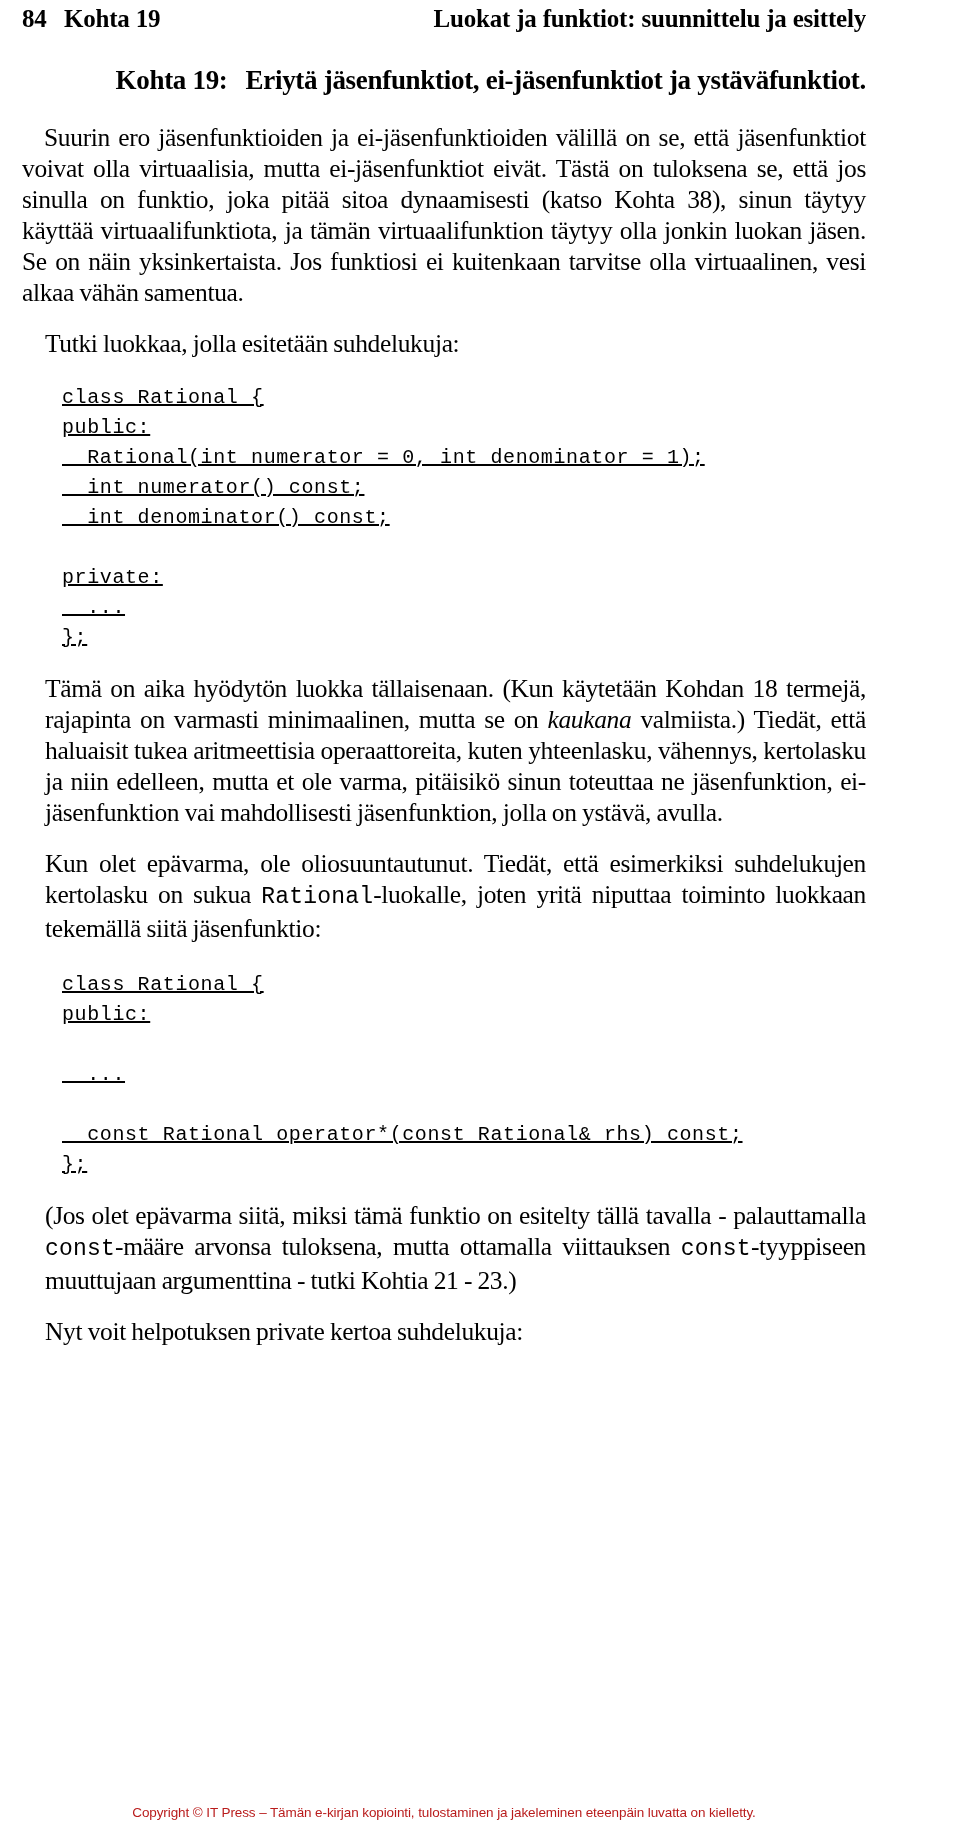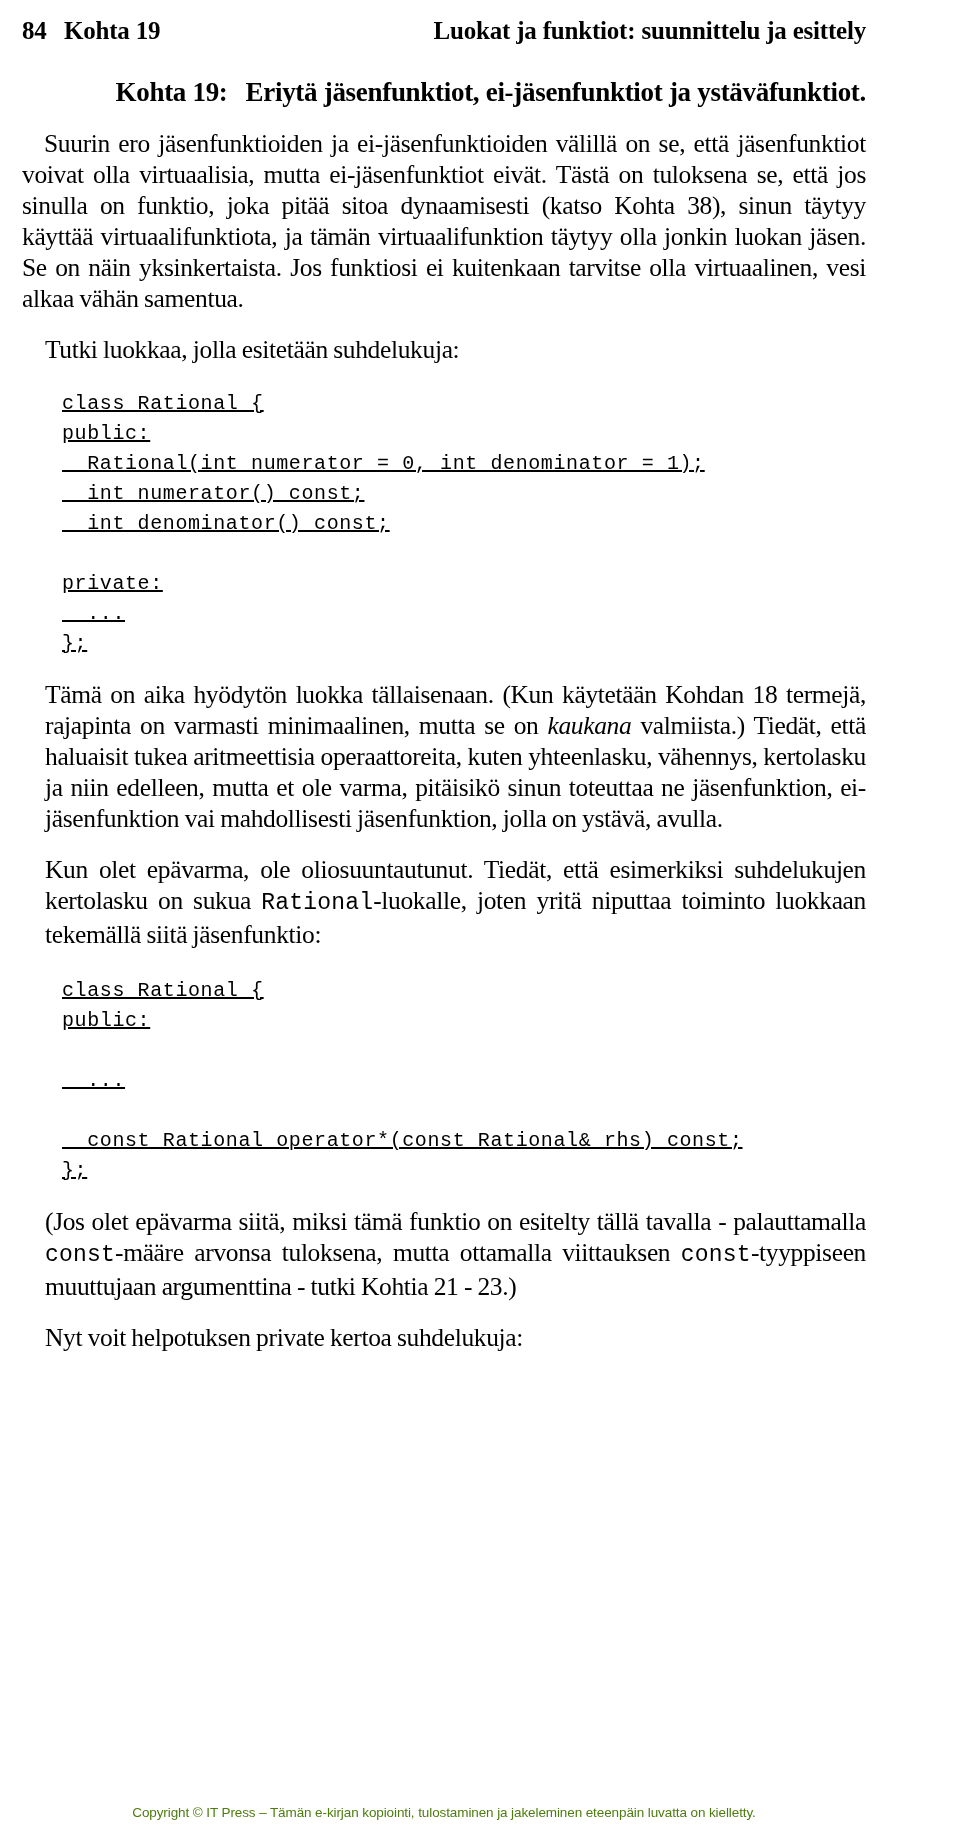--- a/index.html
+++ b/index.html
@@ -14,21 +14,21 @@
     position: relative;
     font-family: "Liberation Serif", "DejaVu Serif", serif;
     color: #000000;
     overflow: hidden;
   }
   .page {
     position: relative;
     width: 888px;
     height: 1840px;
     box-sizing: border-box;
-    padding: 12px 22px;
+    padding: 0 22px;
   }
 
   
   .running-head {
     display: flex;
     align-items: baseline;
     font-weight: bold;
     font-size: 25px;
     line-height: 30px;
     padding-top: 4px;
@@ -62,21 +62,21 @@
   
   p.body {
     font-size: 25.5px;
     line-height: 31px;
     margin: 0;
     text-align: justify;
     letter-spacing: -0.35px;
     word-spacing: -0.6px;
   }
   p.body.first {
-    margin-top: 20px;
+    margin-top: 26px;
     text-indent: 22px;
   }
   p.gap {
     margin-top: 20px;
     margin-left: 23px;
   }
   p.body em {
   }
 
   
@@ -104,21 +104,21 @@
   .footer {
     position: absolute;
     left: 0;
     right: 0;
     bottom: 18px;
     text-align: center;
     font-family: "Liberation Sans", "DejaVu Sans", sans-serif;
     font-size: 13.5px;
     line-height: 18px;
     letter-spacing: -0.1px;
-    color: #4d7c0f;
+    color: #b91c1c;
   }
 </style>
 </head>
 <body>
 
 <div class="page">
 
   <div class="running-head">
     <span class="rh-page-number">84</span>
     <span class="rh-section">Kohta 19</span>

